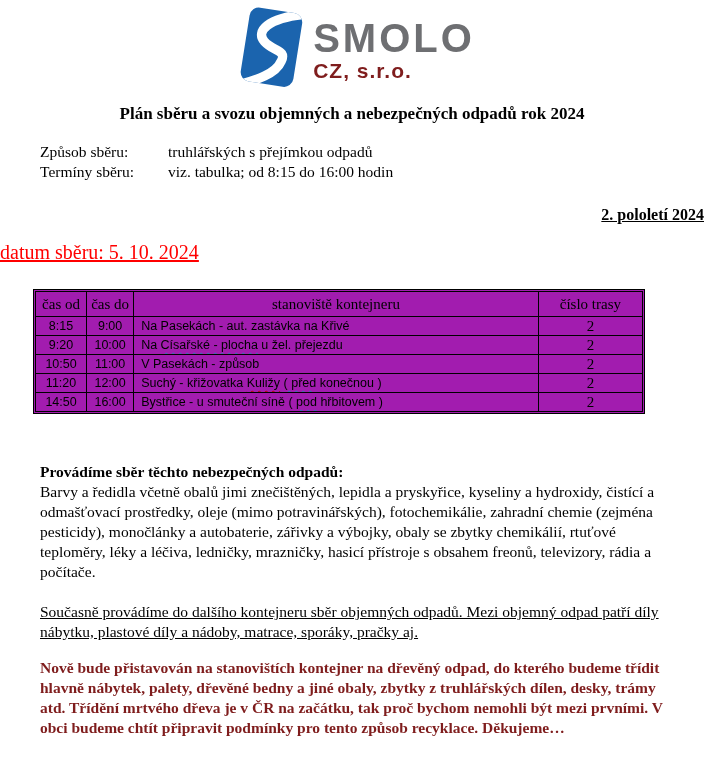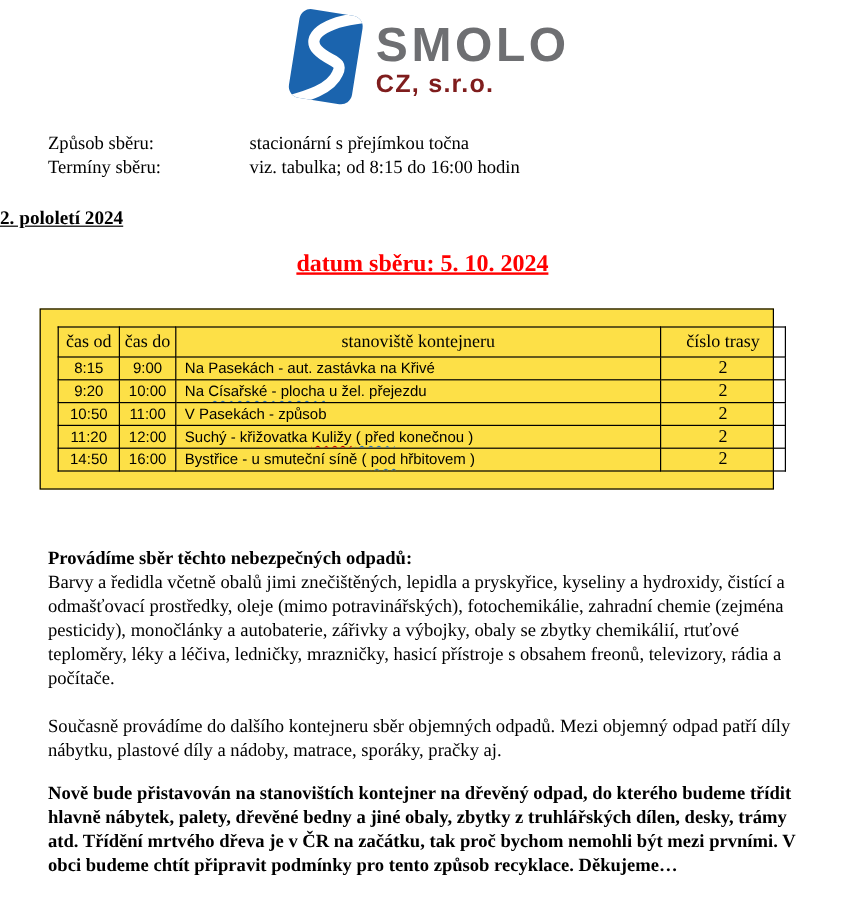--- a/index.html
+++ b/index.html
@@ -14,48 +14,48 @@
   
   .logo-wrap { padding-top: 6px; display: flex; justify-content: center; align-items: center; gap: 0; height: 92px; }
   .logo-icon { width: 84px; height: 86px; }
   .logo-text { display: flex; flex-direction: column; line-height: 1; font-family: "Liberation Sans", sans-serif; }
   .logo-main { font-size: 40px; font-weight: bold; letter-spacing: 3px; color: #6e6f72; }
   .logo-sub  { font-size: 21px; font-weight: bold; color: #7f1d1d; margin-top: 2px; letter-spacing: 1px; }
 
   
   .doc-title { margin-top: 12px; text-align: center; font-size: 17px; font-weight: bold; }
   .info-block { margin: 18px 0 0 40px; font-size: 15.5px; line-height: 20px; }
-  .info-row { display: flex; gap: 40px; }
+  .info-row { display: flex; }
   .info-label { width: 128px; }
-  .period-heading { margin-top: 24px; text-align: left; font-size: 16px; font-weight: bold; text-decoration: underline; }
-  .date-heading { margin-top: 17px; text-align: center; font-size: 20px; font-weight: bold; text-decoration: underline; color: #ff0000; }
+  .period-heading { margin-top: 24px; text-align: right; font-size: 16px; font-weight: bold; text-decoration: underline; }
+  .date-heading { margin-top: 17px; font-size: 20px; font-weight: normal; text-decoration: underline; color: #ff0000; }
 
   
-  .table-outer { margin: 25px 0 0 33px; width: 612px; border: 1px solid #000; padding: 14px; background: #fde047; }
+  .table-outer { margin: 25px 0 0 33px; width: 612px; border: 1px solid #000; padding: 1px; background: #a21caf; }
   table.schedule { border-collapse: collapse; width: 100%; table-layout: fixed; }
   table.schedule th, table.schedule td { border: 1px solid #000; overflow: hidden; white-space: nowrap; }
   table.schedule th {
     font-family: "Liberation Serif", serif; font-weight: normal; font-size: 15px;
     height: 25px; text-align: center; vertical-align: middle;
   }
   table.schedule td { height: 19px; vertical-align: middle; }
   td.c-time { text-align: center; font-family: "Liberation Sans", sans-serif; font-size: 12.5px; }
   td.c-station { text-align: left; padding-left: 7px; font-family: "Liberation Sans", sans-serif; font-size: 12.5px; }
   td.c-route { text-align: center; font-family: "Liberation Serif", serif; font-size: 15px; }
   col.w-from { width: 51px; } col.w-to { width: 47px; } col.w-station { width: 404px; } col.w-route { width: 104px; }
 
   .wavy-red  { text-decoration-line: underline; text-decoration-style: wavy; text-decoration-color: #c00000; text-decoration-thickness: 1px; text-underline-offset: 3px; }
   .wavy-blue { text-decoration-line: underline; text-decoration-style: wavy; text-decoration-color: #2e75b6; text-decoration-thickness: 1px; text-underline-offset: 3px; text-align: center; }
 
   
   .para { margin: 0 38px 0 40px; font-size: 15.5px; line-height: 20px; }
   .hazard-block { margin-top: 48px; }
   .bold { font-weight: bold; }
-  .bulky-block { margin-top: 20px; }
-  .wood-block { margin-top: 16px; color: #000000; font-weight: bold; }
+  .bulky-block { margin-top: 20px; text-decoration: underline; }
+  .wood-block { margin-top: 16px; color: #7f1d1d; font-weight: bold; }
 </style>
 </head>
 <body>
 
 <div class="page">
 
   <div class="logo-wrap">
     <svg class="logo-icon" viewBox="0 0 90 90" xmlns="http://www.w3.org/2000/svg">
       <defs>
         <clipPath id="rectclip">
@@ -66,25 +66,26 @@
       <g clip-path="url(#rectclip)">
         <path d="M 80 8 C 42 12, 28 26, 38 37 C 48 48, 62 46, 56 58 C 50 72, 30 78, 8 84" fill="none" stroke="#ffffff" stroke-width="10"></path>
       </g>
     </svg>
     <div class="logo-text">
       <span class="logo-main">SMOLO</span>
       <span class="logo-sub">CZ, s.r.o.</span>
     </div>
   </div>
 
+  <div class="doc-title">Plán sběru a svozu objemných a nebezpečných odpadů rok 2024</div>
 
   <div class="info-block">
     <div class="info-row">
       <span class="info-label">Způsob sběru:</span>
-      <span class="info-value">stacionární s přejímkou točna</span>
+      <span class="info-value">truhlářských s přejímkou odpadů</span>
     </div>
     <div class="info-row">
       <span class="info-label">Termíny sběru:</span>
       <span class="info-value">viz. tabulka; od 8:15 do 16:00 hodin</span>
     </div>
   </div>
 
   <div class="period-heading">2. pololetí 2024</div>
   <div class="date-heading">datum sběru: 5. 10. 2024</div>
 

